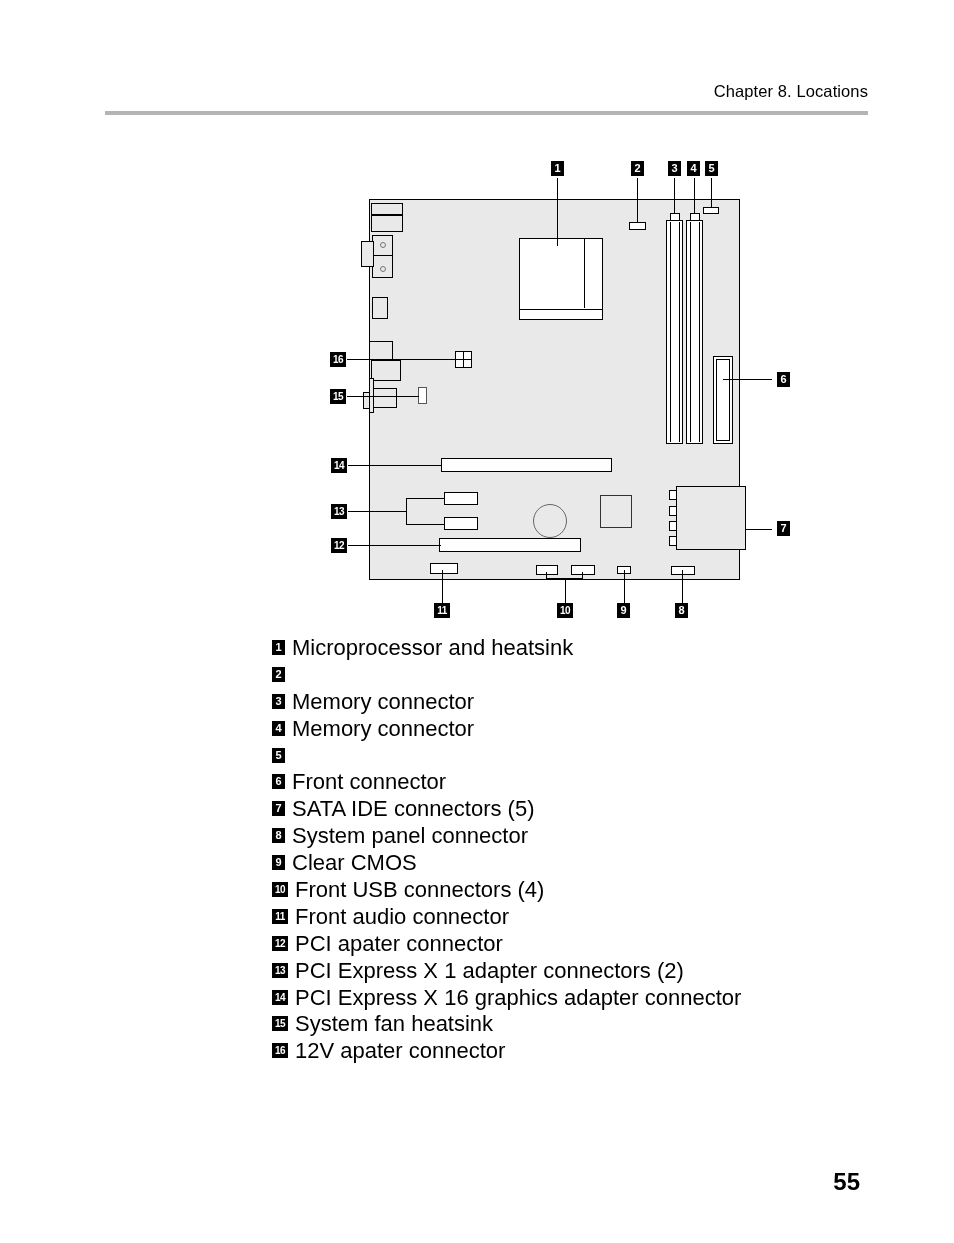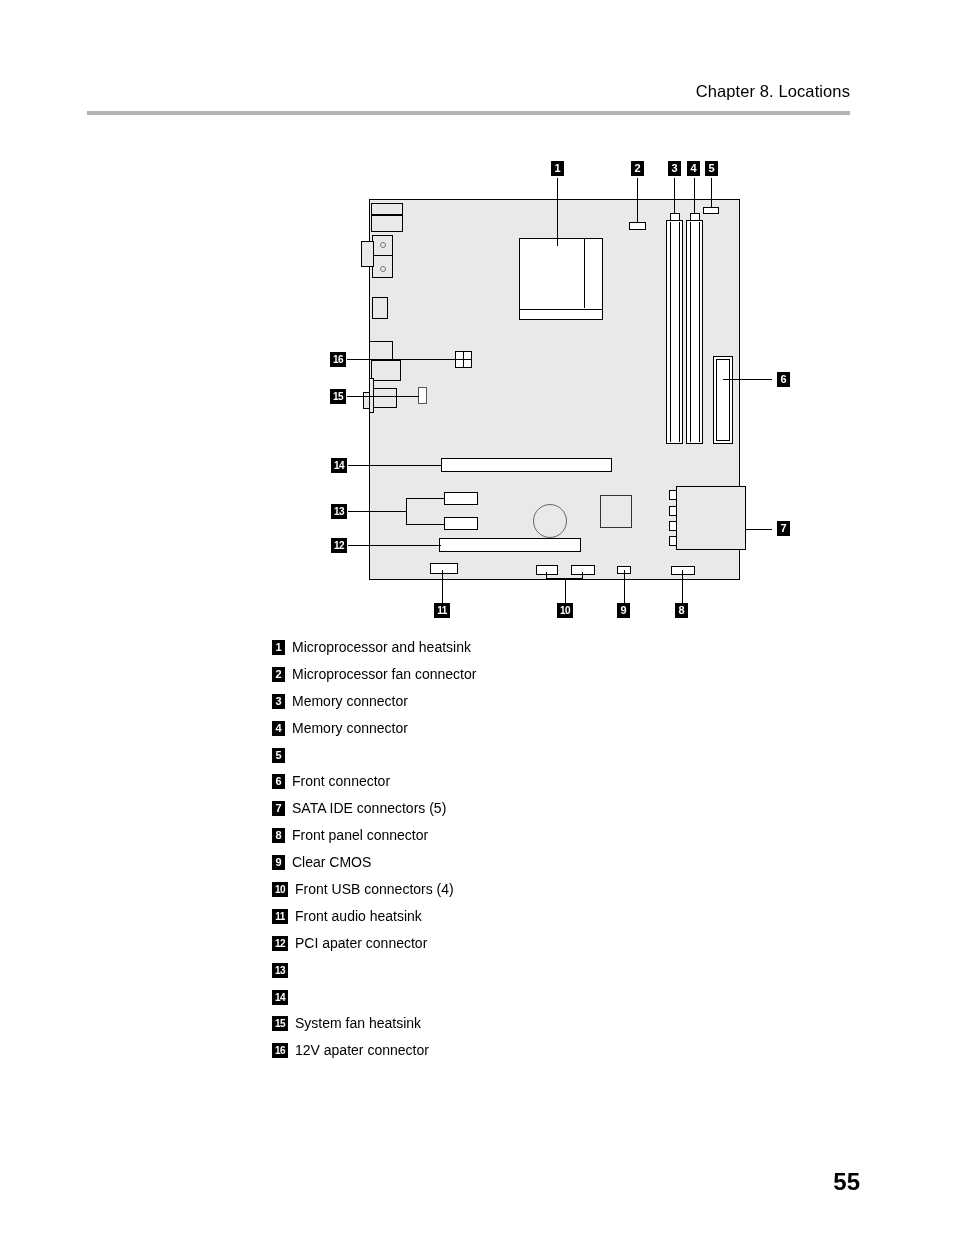--- a/index.html
+++ b/index.html
@@ -12,21 +12,21 @@
     height: 1243px;
     position: relative;
     font-family: "Liberation Sans", sans-serif;
     color: #000000;
     overflow: hidden;
   }
 
   
   #page-header {
     position: absolute;
-    left: 87px;
+    left: 105px;
     top: 82px;
     width: 763px;
     height: 34px;
   }
   #chapter-title {
     position: absolute;
     right: 0;
     top: 0;
     font-size: 16.5px;
     color: #000;
@@ -125,21 +125,21 @@
     line-height: 15px;
     height: 15px;
     margin-top: 4px;
     flex: 0 0 auto;
     box-sizing: border-box;
   }
   .legend-badge.w1 { width: 13px; }
   .legend-badge.w2 { width: 16px; font-size: 10px; letter-spacing: -0.5px; }
   .legend-text {
     margin-left: 7px;
-    font-size: 14px;
+    font-size: 22px;
     line-height: 23px;
     color: #000;
     white-space: nowrap;
   }
 
   
   #page-number {
     position: absolute;
     right: 94px;
     top: 1168px;
@@ -291,21 +291,20 @@
 </div>
 
 <div id="legend">
 
   <div class="legend-row">
     <div class="legend-badge w1">1</div>
     <div class="legend-text">Microprocessor and heatsink</div>
   </div>
   <div class="legend-row">
     <div class="legend-badge w1">2</div>
-    <div class="legend-text">Microprocessor fan connector</div>
   </div>
   <div class="legend-row">
     <div class="legend-badge w1">3</div>
     <div class="legend-text">Memory connector</div>
   </div>
   <div class="legend-row">
     <div class="legend-badge w1">4</div>
     <div class="legend-text">Memory connector</div>
   </div>
   <div class="legend-row">
@@ -314,43 +313,45 @@
   <div class="legend-row">
     <div class="legend-badge w1">6</div>
     <div class="legend-text">Front connector</div>
   </div>
   <div class="legend-row">
     <div class="legend-badge w1">7</div>
     <div class="legend-text">SATA IDE connectors (5)</div>
   </div>
   <div class="legend-row">
     <div class="legend-badge w1">8</div>
-    <div class="legend-text">Front panel connector</div>
+    <div class="legend-text">System panel connector</div>
   </div>
   <div class="legend-row">
     <div class="legend-badge w1">9</div>
     <div class="legend-text">Clear CMOS</div>
   </div>
   <div class="legend-row">
     <div class="legend-badge w2">10</div>
     <div class="legend-text">Front USB connectors (4)</div>
   </div>
   <div class="legend-row">
     <div class="legend-badge w2">11</div>
-    <div class="legend-text">Front audio heatsink</div>
+    <div class="legend-text">Front audio connector</div>
   </div>
   <div class="legend-row">
     <div class="legend-badge w2">12</div>
     <div class="legend-text">PCI apater connector</div>
   </div>
   <div class="legend-row">
     <div class="legend-badge w2">13</div>
+    <div class="legend-text">PCI Express X 1 adapter connectors (2)</div>
   </div>
   <div class="legend-row">
     <div class="legend-badge w2">14</div>
+    <div class="legend-text">PCI Express X 16 graphics adapter connector</div>
   </div>
   <div class="legend-row">
     <div class="legend-badge w2">15</div>
     <div class="legend-text">System fan heatsink</div>
   </div>
   <div class="legend-row">
     <div class="legend-badge w2">16</div>
     <div class="legend-text">12V apater connector</div>
   </div>
 

